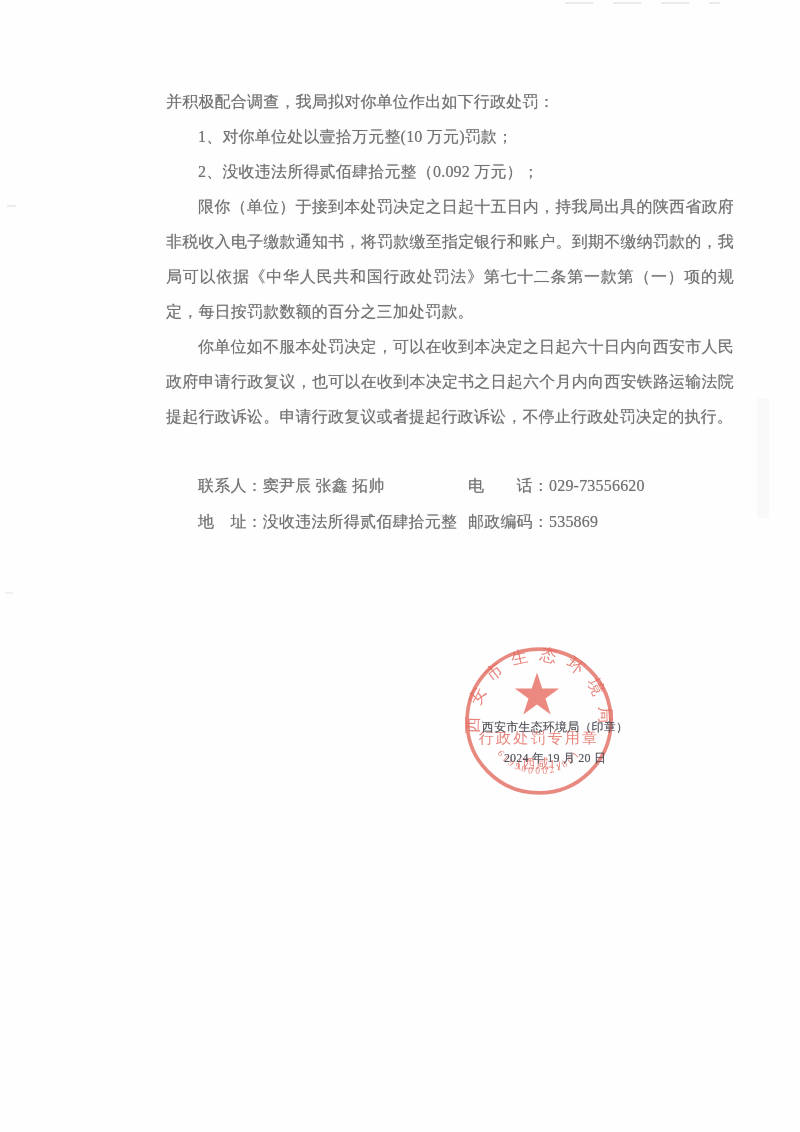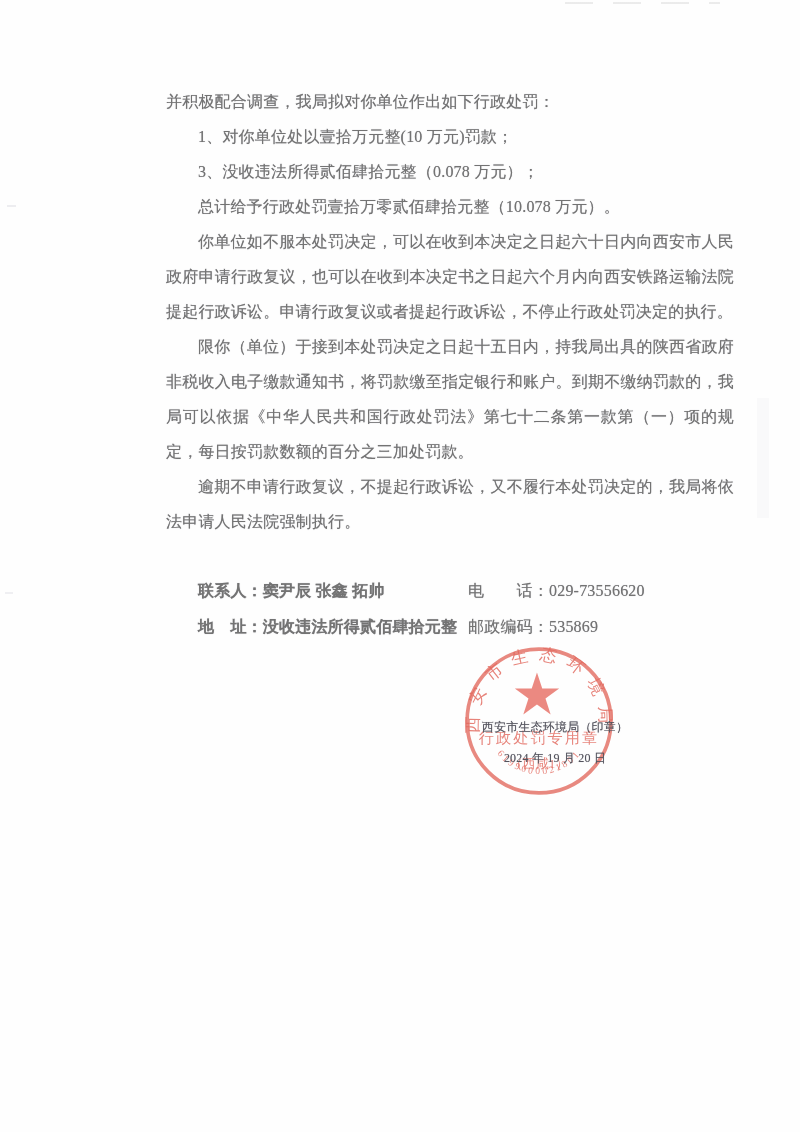--- a/index.html
+++ b/index.html
@@ -18,21 +18,21 @@
     color:#737373;text-align:justify;
     text-shadow:0 0 0.7px rgba(84,84,94,0.55);
     margin-left:41px;
   }
   .content p{margin:0;padding:0;}
   .content p.indent{text-indent:2em;}
   .contact{
     margin-top:34px;margin-left:2em;
   }
   .contact-row{display:flex;line-height:36px;}
-  .contact-left{width:270px;flex:0 0 270px;font-weight:bold;}
+  .contact-left{width:270px;flex:0 0 270px;}
   .contact-right{flex:1;}
   .signature{
     position:absolute;left:420px;top:712px;width:270px;
     text-align:center;font-size:12px;line-height:31px;
     color:#54545e;z-index:3;letter-spacing:0.2px;
     text-shadow:0 0 0.7px rgba(84,84,94,0.55);
   }
   .seal-wrap{
     position:absolute;left:460px;top:642px;width:158px;height:158px;
     z-index:2;filter:blur(0.4px);opacity:0.88;
@@ -54,25 +54,23 @@
 <div class="page">
 
   <div class="artifact dashes" style="left:565px;top:2px;width:155px;height:2px;"></div>
   <div class="artifact" style="left:7px;top:205px;width:9px;height:2px;opacity:0.45;"></div>
   <div class="artifact" style="left:5px;top:592px;width:8px;height:2px;opacity:0.4;"></div>
   <div class="artifact" style="left:757px;top:398px;width:12px;height:120px;opacity:0.12;"></div>
 
   <div class="content">
     <p>并积极配合调查，我局拟对你单位作出如下行政处罚：</p>
     <p class="indent">1、对你单位处以壹拾万元整(10 万元)罚款；</p>
-    <p class="indent">3、没收违法所得贰佰肆拾元整（0.078 万元）；</p>
-    <p class="indent">总计给予行政处罚壹拾万零贰佰肆拾元整（10.078 万元）。</p>
+    <p class="indent">2、没收违法所得贰佰肆拾元整（0.092 万元）；</p>
+    <p class="indent">限你（单位）于接到本处罚决定之日起十五日内，持我局出具的陕西省政府非税收入电子缴款通知书，将罚款缴至指定银行和账户。到期不缴纳罚款的，我局可以依据《中华人民共和国行政处罚法》第七十二条第一款第（一）项的规定，每日按罚款数额的百分之三加处罚款。</p>
     <p class="indent">你单位如不服本处罚决定，可以在收到本决定之日起六十日内向西安市人民政府申请行政复议，也可以在收到本决定书之日起六个月内向西安铁路运输法院提起行政诉讼。申请行政复议或者提起行政诉讼，不停止行政处罚决定的执行。</p>
-    <p class="indent">限你（单位）于接到本处罚决定之日起十五日内，持我局出具的陕西省政府非税收入电子缴款通知书，将罚款缴至指定银行和账户。到期不缴纳罚款的，我局可以依据《中华人民共和国行政处罚法》第七十二条第一款第（一）项的规定，每日按罚款数额的百分之三加处罚款。</p>
-    <p class="indent">逾期不申请行政复议，不提起行政诉讼，又不履行本处罚决定的，我局将依法申请人民法院强制执行。</p>
 
     <div class="contact">
       <div class="contact-row">
         <span class="contact-left">联系人：窦尹辰 张鑫 拓帅</span>
         <span class="contact-right">电　　话：029-73556620</span>
       </div>
       <div class="contact-row">
         <span class="contact-left">地　址：没收违法所得贰佰肆拾元整</span>
         <span class="contact-right">邮政编码：535869</span>
       </div>

